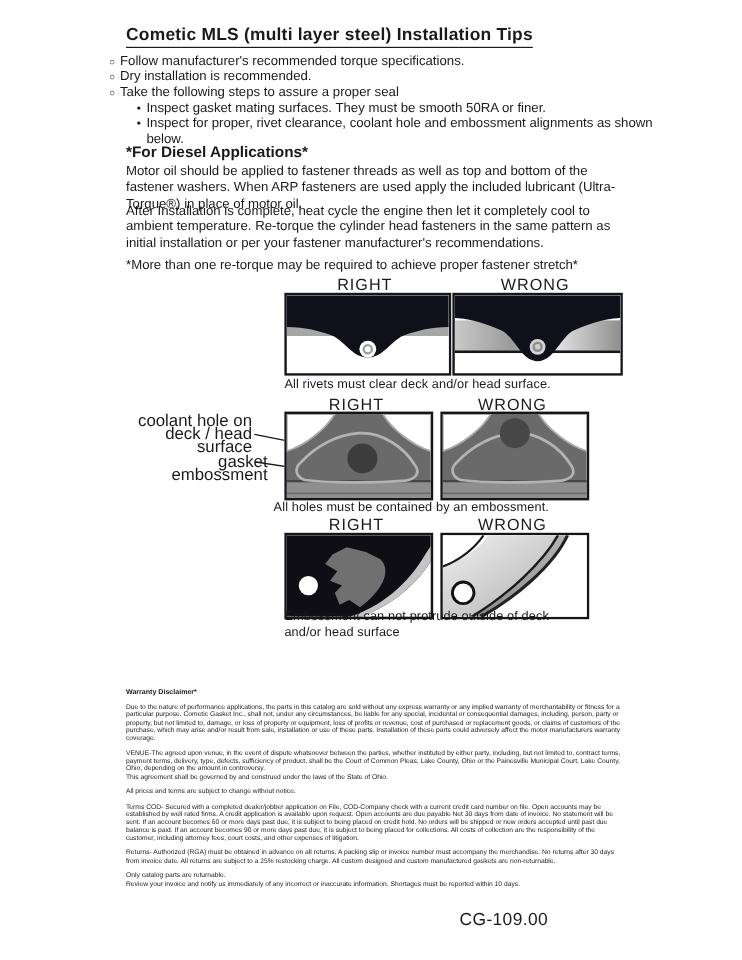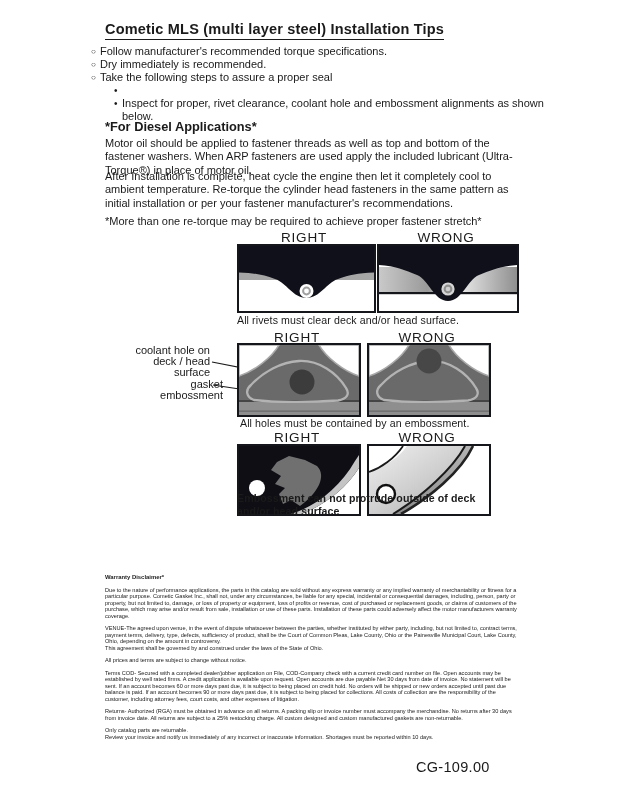--- a/index.html
+++ b/index.html
@@ -12,51 +12,52 @@
   .b-row{display:flex;}
   .b-marker{width:9px;font-size:8px;line-height:13px;flex:none;}
   .sb-row{display:flex;margin-left:23px;}
   .sb-marker{width:8px;font-size:10px;line-height:13px;flex:none;}
   .h2{font-size:12.8px;font-weight:bold;}
   .para{font-size:11px;line-height:13.4px;width:420px;}
   .dlabel{font-size:13.5px;letter-spacing:.8px;text-align:center;width:90px;}
   .dbox{border:2px solid #15151c;background:#fff;}
   .dbox svg{display:block;}
   .caption{font-size:10.6px;line-height:12.6px;letter-spacing:.1px;}
-  .callout{font-size:11px;line-height:10.8px;text-align:right;width:95px;}
+  .callout{font-size:14px;line-height:10.8px;text-align:right;width:95px;}
   .fineprint{font-size:5.6px;line-height:6.5px;width:414px;}
   .fineprint p{margin:0 0 6px 0;}
   .fineprint p.tight{margin:0;}
   .fp-head{font-weight:bold;font-size:5.9px;margin:0 0 7px 0;}
-  .pagenum{font-size:14.5px;letter-spacing:.3px;margin-left:33px;}
+  .pagenum{font-size:14.5px;letter-spacing:.3px;}
 </style>
 </head>
 <body>
 
 <div class="page">
 
   <div class="abs" style="left:105px;top:20px;">
     <span class="title">Cometic MLS (multi layer steel) Installation Tips</span>
   </div>
 
   <div class="abs bullets" style="left:91px;top:45px;">
     <div class="b-row">
       <span class="b-marker">○</span>
       <span>Follow manufacturer's recommended torque specifications.</span>
     </div>
     <div class="b-row">
       <span class="b-marker">○</span>
-      <span>Dry immediately is recommended.</span>
+      <span>Dry installation is recommended.</span>
     </div>
     <div class="b-row">
       <span class="b-marker">○</span>
       <span>Take the following steps to assure a proper seal</span>
     </div>
     <div class="sb-row">
       <span class="sb-marker">•</span>
+      <span>Inspect gasket mating surfaces.  They must be smooth 50RA or finer.</span>
     </div>
     <div class="sb-row">
       <span class="sb-marker">•</span>
       <span>Inspect for proper, rivet clearance, coolant hole and embossment alignments as shown below.</span>
     </div>
   </div>
 
   <div class="abs h2" style="left:105px;top:119px;">*For Diesel Applications*</div>
   <div class="abs para" style="left:105px;top:137px;">Motor oil should be applied to fastener threads as well as top and bottom of the fastener washers. When ARP fasteners are used apply the included lubricant (Ultra-Torque®) in place of motor oil.</div>
   <div class="abs para" style="left:105px;top:215px;">*More than one re-torque may be required to achieve proper fastener stretch*</div>
@@ -131,21 +132,21 @@
       <rect x="0" y="55" width="120" height="2" fill="#454545"></rect>
       <rect x="0" y="57" width="120" height="13" fill="#8e8e8e"></rect>
       <rect x="0" y="65.5" width="120" height="1.3" fill="#6a6a6a"></rect>
       <path d="M0,0 H40 C33,12 16,26 0,31 Z" fill="#ffffff" stroke="#a8a8a8" stroke-width="1.5"></path>
       <path d="M120,0 H80 C87,12 104,26 120,31 Z" fill="#ffffff" stroke="#a8a8a8" stroke-width="1.5"></path>
       <path d="M15,55 C7,52 6,45 12,40 C24,27 42,17 60,16 C80,15 98,28 107,43 C111,49 108,54 99,55.5 C72,57.5 36,57.5 15,55 Z" fill="none" stroke="#b3b3b3" stroke-width="2.3"></path>
       <circle cx="60" cy="16" r="12.5" fill="#474747"></circle>
     </svg>
   </div>
 
-  <div class="abs caption" style="left:240px;top:417px;">All holes must be contained by an embossment.</div>
+  <div class="abs caption" style="left:228px;top:417px;">All holes must be contained by an embossment.</div>
 
   <div class="abs dlabel" style="left:252px;top:430px;">RIGHT</div>
   <div class="abs dlabel" style="left:382px;top:430px;">WRONG</div>
 
   <div class="abs dbox" style="left:237px;top:444px;">
     <svg width="120" height="68" viewBox="0 0 120 68">
       <rect x="0" y="0" width="120" height="68" fill="#0e0e14"></rect>
       <path d="M62,68 C84,60 106,44 120,22 L120,68 Z" fill="#ffffff"></path>
       <path d="M52,68 C78,60 101,41 116,15 L120,9 L120,22 C106,44 84,60 62,68 Z" fill="#c4c4c4"></path>
       <path d="M38,16 L50,10 L66,14 L78,20 C88,30 79,47 61,60 L52,54 L44,58 L40,48 L46,42 L36,38 L42,30 L32,24 Z" fill="#707070"></path>
@@ -169,21 +170,21 @@
       <rect x="0" y="0" width="120" height="68" fill="#ffffff"></rect>
       <path d="M0,26 C16,20 30,12 38,0 L104,0 C88,26 56,52 30,68 L0,68 Z" fill="url(#g2)"></path>
       <path d="M24,68 C54,50 84,22 96,0 L104,0 C92,26 60,52 32,68 Z" fill="url(#g3)"></path>
       <path d="M24,68 C54,50 84,22 96,0" stroke="#1a1a1a" stroke-width="2" fill="none"></path>
       <path d="M32,68 C60,52 92,26 104,0" stroke="#222222" stroke-width="2.6" fill="none"></path>
       <path d="M0,26 C12,22 26,12 34,0" stroke="#1a1a1a" stroke-width="1.8" fill="none"></path>
       <circle cx="17" cy="48" r="9" fill="#ffffff" stroke="#111111" stroke-width="2.4"></circle>
     </svg>
   </div>
 
-  <div class="abs caption" style="left:237px;top:492px;font-weight:bold;">
+  <div class="abs caption" style="left:237px;top:508px;">
     <div>Embossment can not protrude outside of deck</div>
     <div>and/or head surface</div>
   </div>
 
   <div class="abs fineprint" style="left:105px;top:574px;">
     <p class="fp-head">Warranty Disclaimer*</p>
     <p>Due to the nature of performance applications, the parts in this catalog are sold without any express warranty or any implied warranty of merchantability or fitness for a particular purpose.  Cometic Gasket Inc., shall not, under any circumstances, be liable for any special, incidental or consequential damages, including, person, party or property, but not limited to, damage, or loss of property or equipment, loss of profits or revenue, cost of purchased or replacement goods, or claims of customers of the purchase, which may arise and/or result from sale, installation or use of these parts.  Installation of these parts could adversely affect the motor manufacturers warranty coverage.</p>
     <p class="tight">VENUE-The agreed upon venue, in the event of dispute whatsoever between the parties, whether instituted by either party, including, but not limited to, contract terms, payment terms, delivery, type, defects, sufficiency of product, shall be the Court of Common Pleas, Lake County, Ohio or the Painesville Municipal Court, Lake County, Ohio, depending on the amount in controversy.</p>
     <p>This agreement shall be governed by and construed under the laws of the State of Ohio.</p>
     <p>All prices and terms are subject to change without notice.</p>

